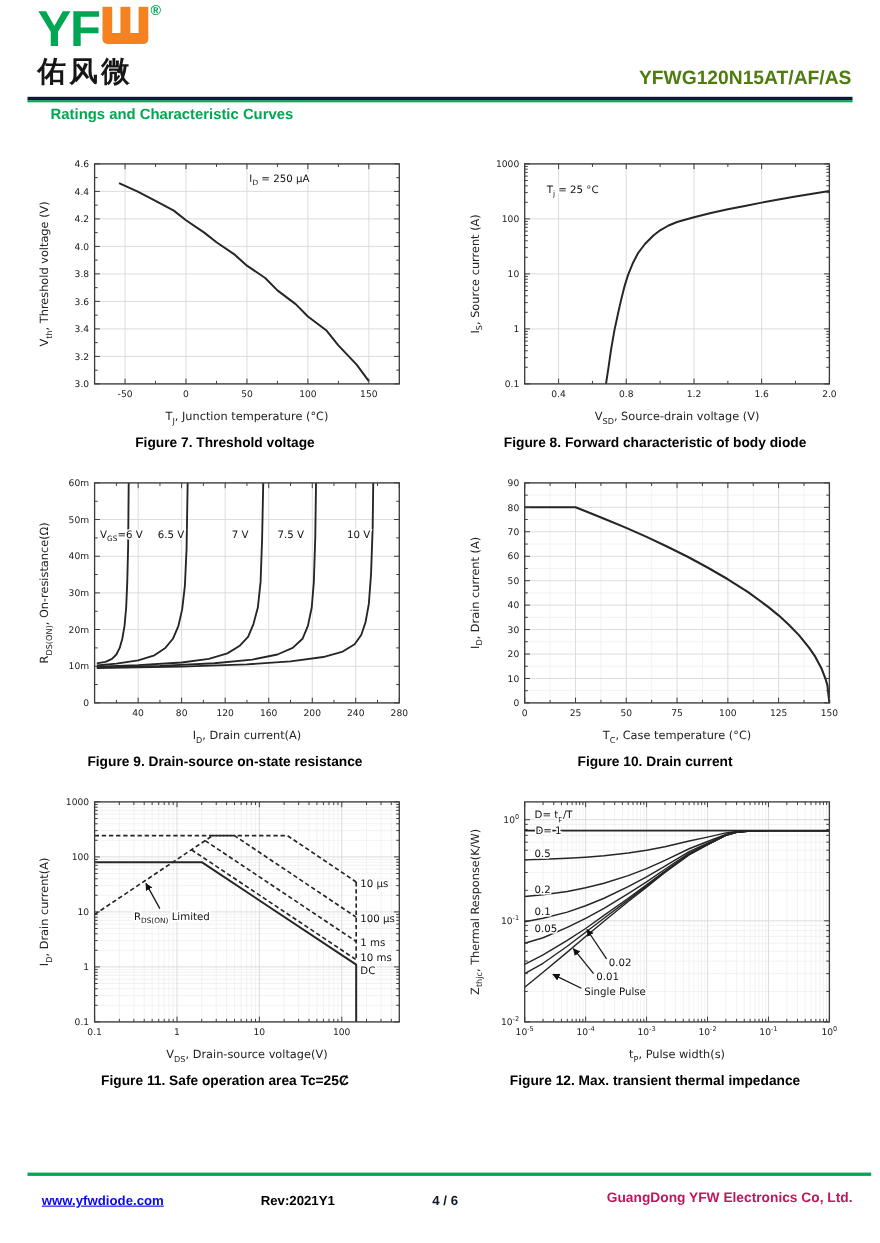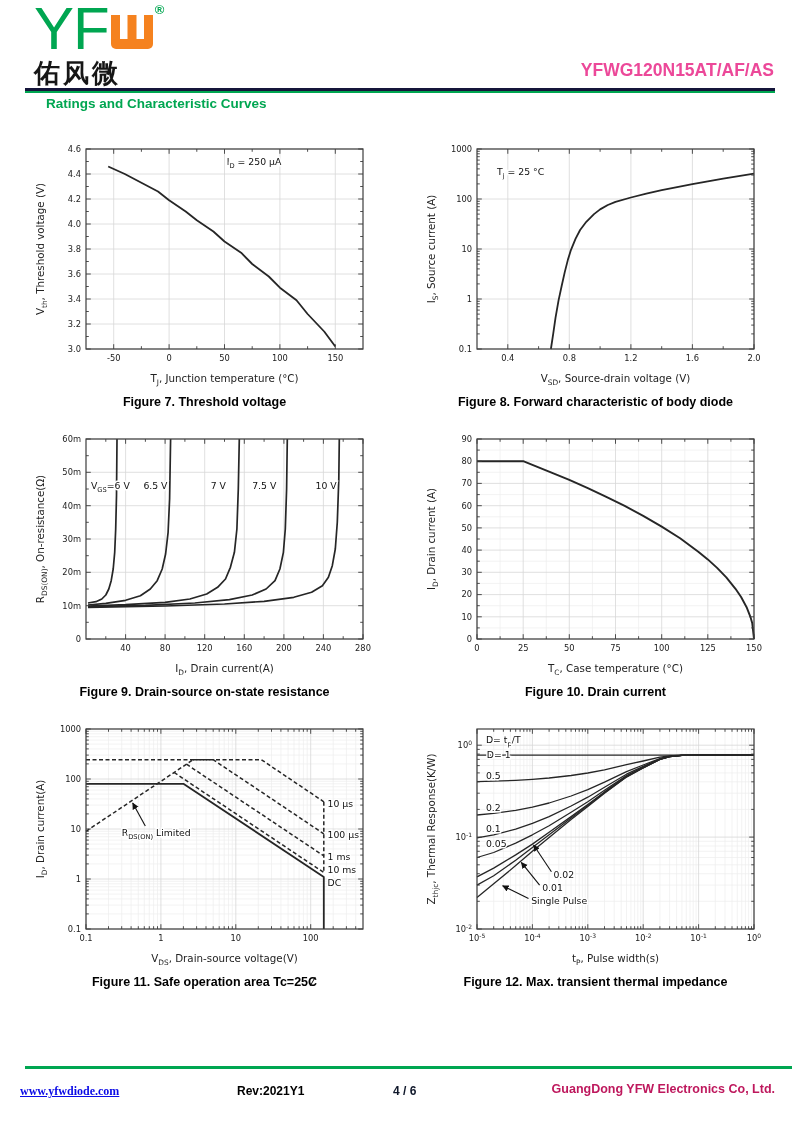--- a/index.html
+++ b/index.html
@@ -2,42 +2,42 @@
 <html style="--green: #00A651; --blue: #0A0AE6; --dark: #15153A;"><head>
 <meta charset="utf-8">
 <style>
   html,body{margin:0;padding:0;background:#888;}
   .page{position:relative;width:800px;height:1130px;margin:0 auto;background:#ffffff;
         font-family:"Liberation Sans",sans-serif;color:#111;overflow:hidden;}
   
   .header{position:relative;height:88px;}
   .logo{position:absolute;left:34px;top:6px;}
   .logo-row{display:flex;align-items:flex-end;}
-  .logo-yf{font-size:60px;line-height:0.78;font-weight:normal;letter-spacing:-1px;
+  .logo-yf{font-size:46px;line-height:0.78;font-weight:bold;letter-spacing:-1px;
            color:var(--green,#00A651);font-family:"Liberation Sans",sans-serif;}
   .logo-mark{display:inline-block;margin-left:2px;}
   .logo-reg{font-size:13px;font-weight:bold;color:var(--green,#00A651);align-self:flex-start;margin-left:2px;margin-top:-4px;}
   .logo-cn{font-size:26px;font-weight:bold;letter-spacing:3px;color:#161616;margin-top:3px;}
-  .part-number{position:absolute;right:26px;top:60px;font-size:17.5px;font-weight:bold;color:#ec4899;}
+  .part-number{position:absolute;right:26px;top:60px;font-size:17.5px;font-weight:bold;color:#4d7c0f;}
   .rule-dark{margin:0 25px;height:2.5px;background:var(--dark,#15153A);}
   .rule-green{margin:0 25px;height:2.5px;background:var(--green,#00A651);}
   .section-title{margin:3px 0 0 46px;font-size:13.5px;font-weight:bold;color:var(--green,#00A651);}
   
   .figures{display:grid;grid-template-columns:1fr 1fr;column-gap:26px;row-gap:18px;
            padding:26px 22px 0 22px;}
   .figure{display:flex;flex-direction:column;align-items:center;}
   .figure svg{display:block;}
   .caption{font-size:12.5px;font-weight:bold;color:#000;margin-top:8px;text-align:left;}
   
   svg text{font-family:"DejaVu Sans",sans-serif;fill:#222;}
   svg .ann{paint-order:stroke;stroke:#fff;stroke-width:2.8px;fill:#111;}
   
   .footer-rule{position:absolute;left:25px;right:8px;top:1066px;height:3px;background:var(--green,#00A651);}
   .footer{position:absolute;left:0;top:1078px;width:100%;height:30px;font-weight:bold;font-size:12px;}
-  .website{position:absolute;left:20px;top:6px;color:var(--blue,#0A0AE6);text-decoration:underline;cursor:pointer;font-family:Liberation Serif, serif;}
+  .website{position:absolute;left:38px;top:6px;color:var(--blue,#0A0AE6);text-decoration:underline;cursor:pointer;}
   .rev{position:absolute;left:237px;top:6px;color:#000;}
   .pagenum{position:absolute;left:393px;top:6px;color:#0f172a;}
   .company{position:absolute;right:25px;top:4px;color:#be185d;font-size:12.5px;text-align:center;}
 </style>
 </head>
 <body>
 
 <div class="page">
 
   <div class="header">

